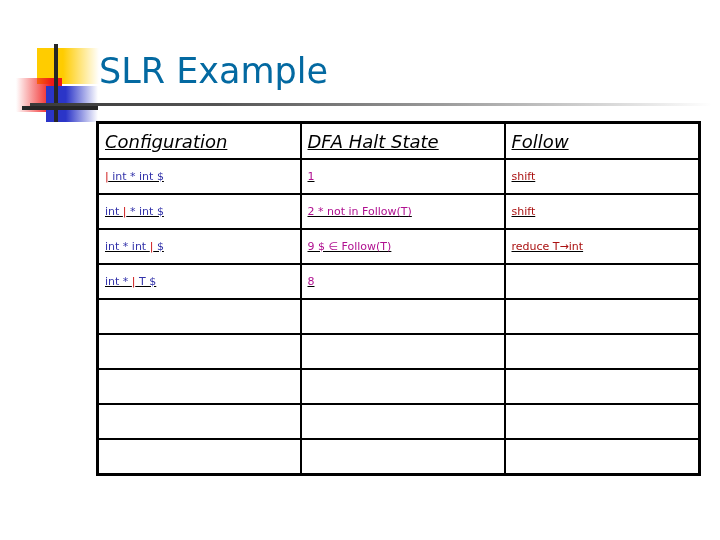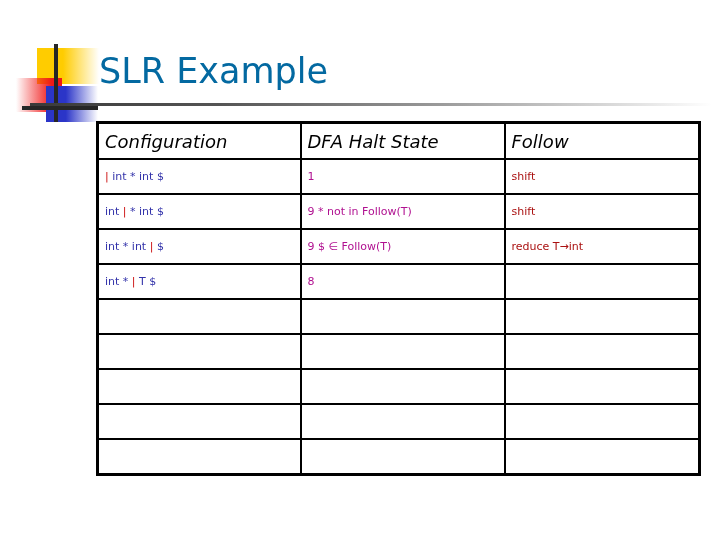--- a/index.html
+++ b/index.html
@@ -78,20 +78,21 @@
 
   
   #slr-table {
     position: absolute;
     left: 96px;
     top: 121px;
     width: 602px;
     border-collapse: collapse;
     table-layout: fixed;
     border: 3px solid #000000;
+    text-decoration: underline;
   }
   #slr-table col.c-config { width: 203px; }
   #slr-table col.c-state  { width: 204px; }
   #slr-table col.c-action { width: 195px; }
 
   #slr-table td {
     border: 2px solid #000000;
     height: 33px;
     padding: 0 0 0 6px;
     vertical-align: middle;
@@ -142,21 +143,21 @@
     </tr>
   </thead>
   <tbody id="slr-body">
       <tr>
         <td class="cell-config"><span class="marker">|</span><span> int * int $</span></td>
         <td class="cell-state">1</td>
         <td class="cell-action">shift</td>
       </tr>
       <tr>
         <td class="cell-config"><span>int </span><span class="marker">|</span><span> * int $</span></td>
-        <td class="cell-state">9  * not in Follow(T)</td>
+        <td class="cell-state">2  * not in Follow(T)</td>
         <td class="cell-action">shift</td>
       </tr>
       <tr>
         <td class="cell-config"><span>int * int </span><span class="marker">|</span><span> $</span></td>
         <td class="cell-state">9   $ ∈ Follow(T)</td>
         <td class="cell-action">reduce T→int</td>
       </tr>
       <tr>
         <td class="cell-config"><span>int * </span><span class="marker">|</span><span> T $</span></td>
         <td class="cell-state">8</td>

